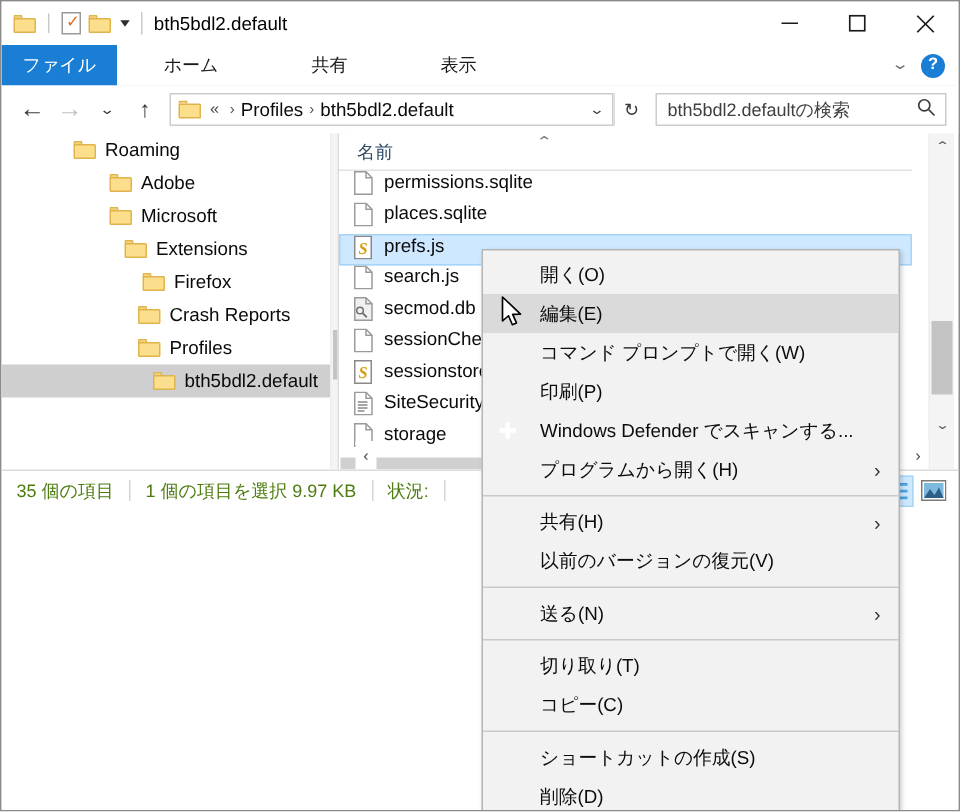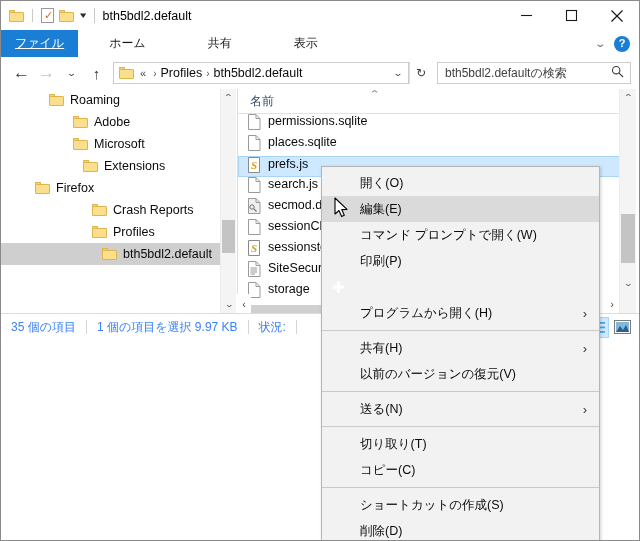--- a/index.html
+++ b/index.html
@@ -135,21 +135,20 @@
     font-size: 12px;
     color: #1a1a1a;
     padding: 0 31px;
     height: 27px;
     box-sizing: border-box;
   }
   .tab.file {
     background: #1a7fd4;
     color: #ffffff;
     padding: 0 14px;
-    text-decoration: underline;
   }
   .ribbon-right {
     margin-left: auto;
     display: flex;
     align-items: center;
     gap: 10px;
     padding-right: 9px;
   }
   .ribbon-chev {
     font-size: 10px;
@@ -290,21 +289,21 @@
   .sb-thumb {
     position: absolute;
     left: 1px;
     width: 13px;
     background: #c4c4c4;
   }
   .sbv.list .sb-thumb { width: 14px; }
 
   .listpane {
     position: absolute;
-    left: 236px; top: 0;
+    left: 224px; top: 0;
     width: 382px;
     height: 224px;
     background: #ffffff;
     border-left: 1px solid #dcdcdc;
     overflow: hidden;
   }
   .col-header {
     height: 24px;
     border-bottom: 1px solid #e2e2e2;
     display: flex;
@@ -352,21 +351,21 @@
     left: 0; top: 312px;
     width: 638px;
     height: 26px;
     background: #ffffff;
     border-top: 1px solid #dcdcdc;
     display: flex;
     align-items: center;
   }
   .st-sec {
     font-size: 12px;
-    color: #3b82f6;
+    color: #4d7c0f;
     padding: 0 10px;
     white-space: nowrap;
   }
   .st-div { width: 1px; height: 14px; background: #d4d4d4; }
   .viewtoggles {
     margin-left: auto;
     display: flex;
     align-items: center;
     padding-right: 6px;
     gap: 2px;
@@ -546,21 +545,21 @@
         <span>Adobe</span>
       </div>
       <div class="tree-item" style="padding-left:72px">
         <span class="folder-ico"></span>
         <span>Microsoft</span>
       </div>
       <div class="tree-item" style="padding-left:82px">
         <span class="folder-ico"></span>
         <span>Extensions</span>
       </div>
-      <div class="tree-item" style="padding-left:34px">
+      <div class="tree-item" style="padding-left:94px">
         <span class="folder-ico"></span>
         <span>Firefox</span>
       </div>
       <div class="tree-item" style="padding-left:91px">
         <span class="folder-ico"></span>
         <span>Crash Reports</span>
       </div>
       <div class="tree-item" style="padding-left:91px">
         <span class="folder-ico"></span>
         <span>Profiles</span>
@@ -741,20 +740,21 @@
       <span>編集(E)</span>
     </div>
     <div class="ctx-item">
       <span>コマンド プロンプトで開く(W)</span>
     </div>
     <div class="ctx-item">
       <span>印刷(P)</span>
     </div>
     <div class="ctx-item">
       <span class="ctx-ico"><span class="defender-ico"></span></span>
+      <span>Windows Defender でスキャンする...</span>
     </div>
     <div class="ctx-item">
       <span>プログラムから開く(H)</span>
       <span class="ctx-submark">›</span>
     </div>
 
     <div class="ctx-sep"></div>
 
     <div class="ctx-item">
       <span>共有(H)</span>

